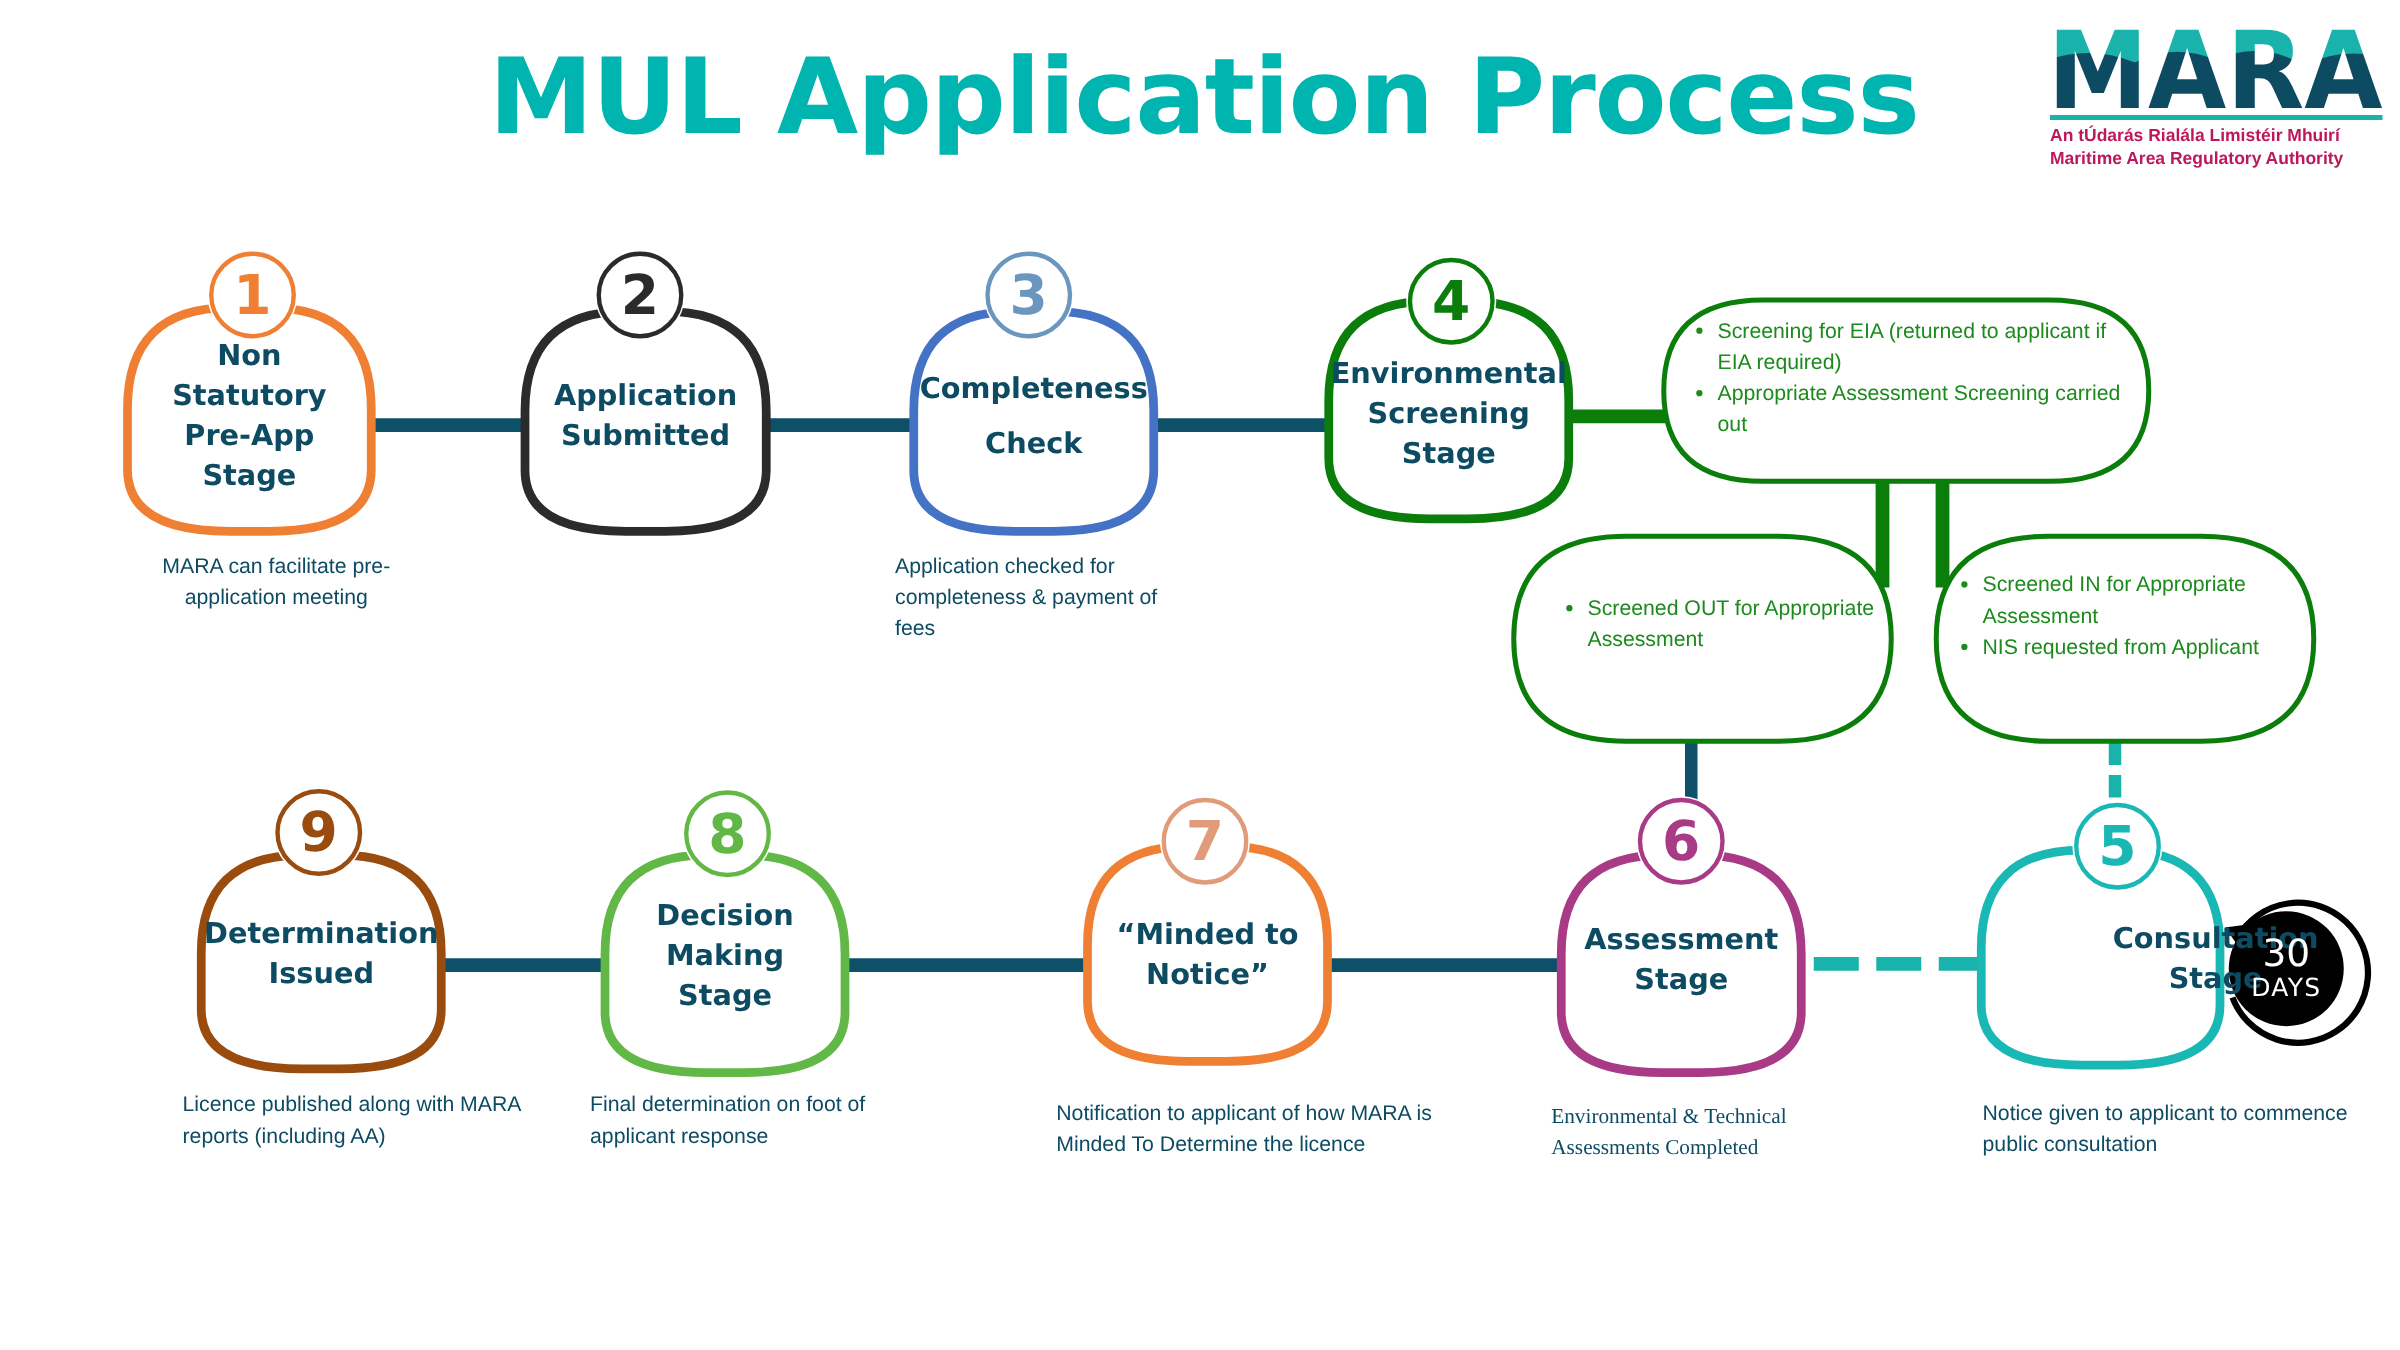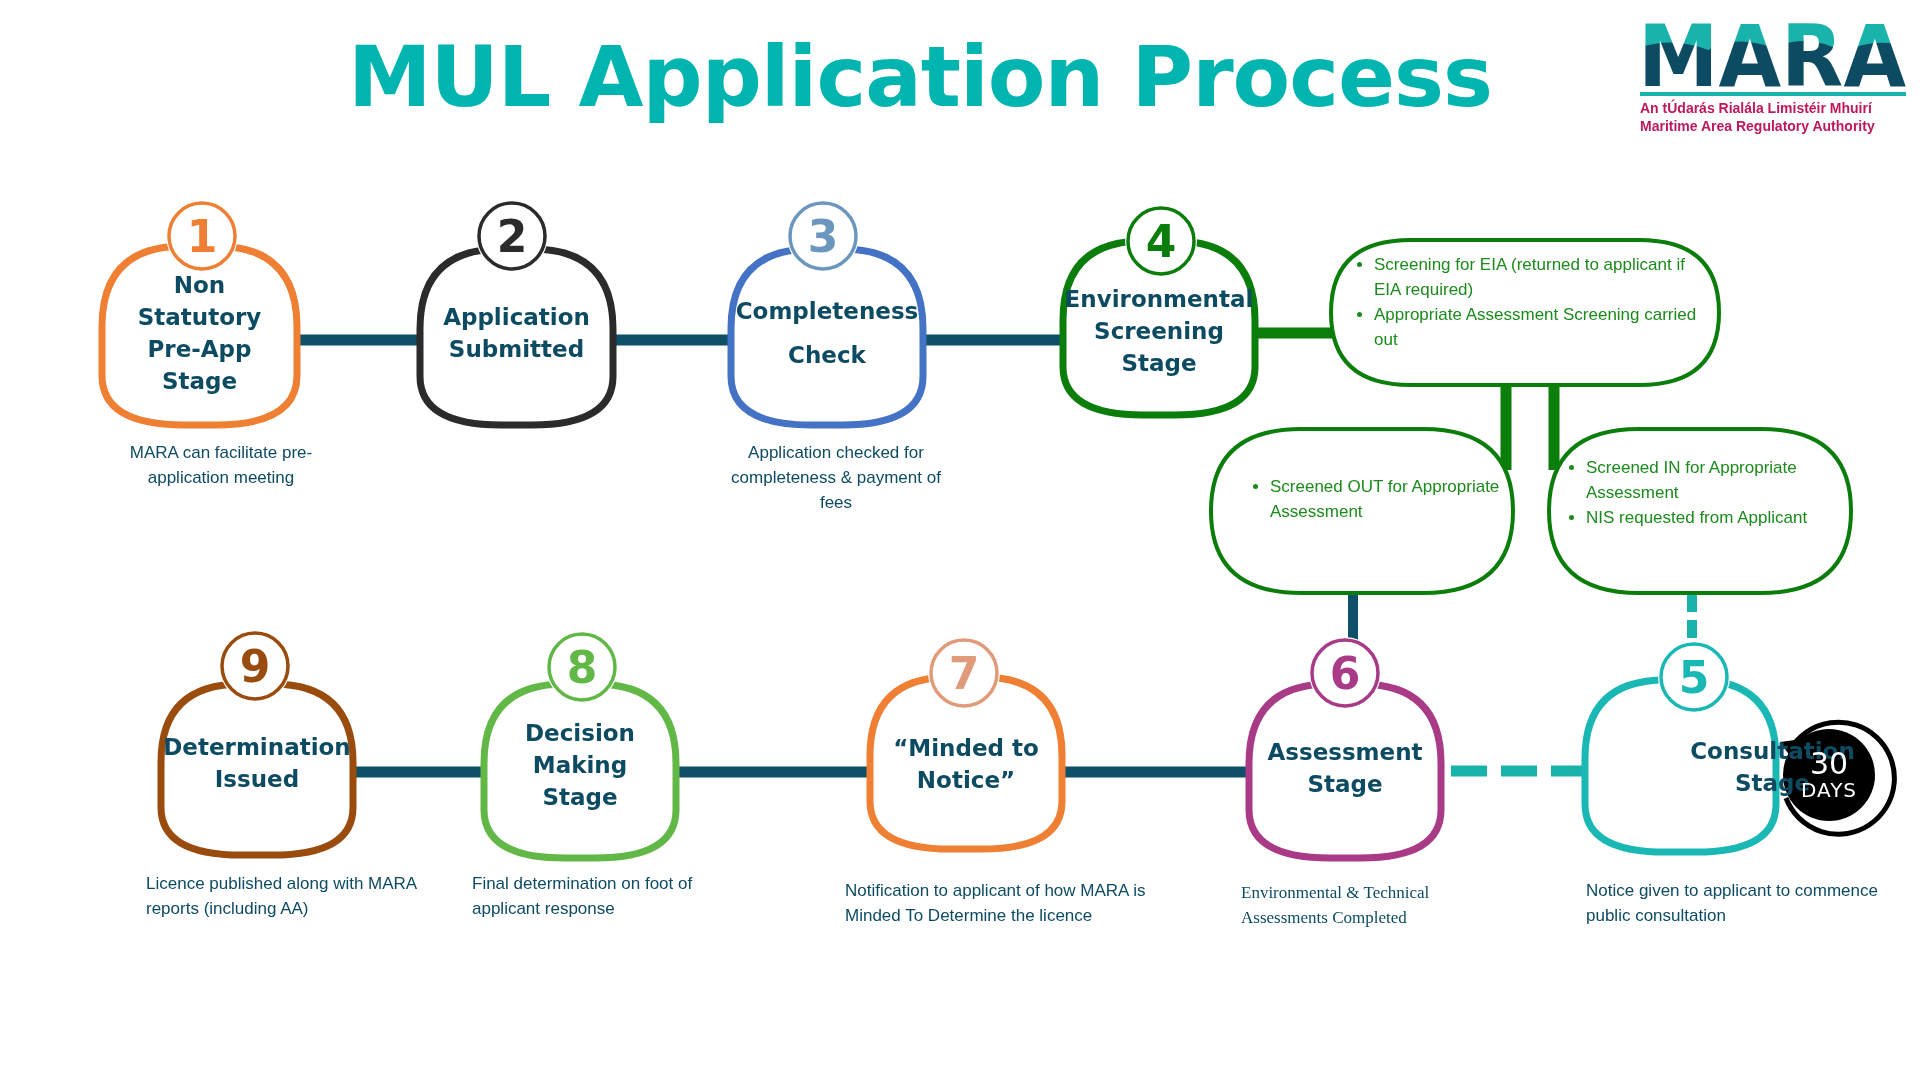--- a/index.html
+++ b/index.html
@@ -1,18 +1,18 @@
 <!DOCTYPE html>
 <html><head>
 <meta charset="utf-8">
 <style>
   html,body{margin:0;padding:0;background:#ffffff;}
   body{width:1920px;height:1080px;position:relative;overflow:hidden;font-family:"DejaVu Sans","Liberation Sans",sans-serif;}
   .abs{position:absolute;}
-  #title{left:0;width:1840px;top:28px;text-align:center;font-size:84px;font-weight:bold;color:#00b5b0;letter-spacing:-1px;}
+  #title{left:0;width:1840px;top:28px;text-align:center;font-size:84px;font-weight:bold;color:#00b5b0;letter-spacing:-1px;padding-left:43px;}
   #logo{left:1638px;top:18px;width:272px;height:120px;}
   .logo-word{position:absolute;left:0;top:0;width:272px;height:72px;}
   .logo-rule{position:absolute;left:2px;top:74px;width:266px;height:4px;background:#1ab3ab;}
   .logo-line{position:absolute;left:2px;font-size:14px;color:#be185d;font-weight:bold;white-space:nowrap;font-family:"Liberation Sans",sans-serif;}
   svg#diagram{position:absolute;left:0;top:0;width:1920px;height:1080px;}
   .node-label{position:absolute;display:flex;align-items:center;justify-content:center;text-align:center;color:#0d4b63;font-weight:bold;font-size:23px;line-height:32px;font-family:"DejaVu Sans",sans-serif;}
   .badge-num{position:absolute;display:flex;align-items:center;justify-content:center;font-weight:bold;font-size:44px;font-family:"DejaVu Sans",sans-serif;}
   .desc{position:absolute;color:#0d4b63;font-size:17px;line-height:25px;font-family:"Liberation Sans",sans-serif;}
   .bubble{position:absolute;color:#1c8a1c;font-size:17px;line-height:25px;font-family:"Liberation Sans",sans-serif;}
   .bubble ul{margin:0;padding-left:22px;}
@@ -114,21 +114,21 @@
         <span>Application</span>
         <span>Submitted</span>
       </div>
     </div>
     <div>
       <div class="badge-num" style="left: 790px; top: 203px; width: 66px; height: 66px; color: rgb(107, 151, 191);">3</div>
       <div class="node-label" style="left: 725px; top: 265px; width: 204px; height: 136px; flex-direction: column; gap: 12px;">
         <span>Completeness</span>
         <span>Check</span>
       </div>
-      <div class="desc" style="left: 716px; top: 440px; width: 240px; text-align: center;">Application checked for completeness &amp; payment of fees</div>
+      <div class="desc" style="left: 716px; top: 440px; width: 240px; text-align: left;">Application checked for completeness &amp; payment of fees</div>
     </div>
     <div>
       <div class="badge-num" style="left: 1128px; top: 208px; width: 66px; height: 66px; color: rgb(11, 125, 11);">4</div>
       <div class="node-label" style="left: 1057px; top: 270px; width: 204px; height: 121px; flex-direction: column;">
         <span>Environmental</span>
         <span>Screening</span>
         <span>Stage</span>
       </div>
     </div>
     <div>

